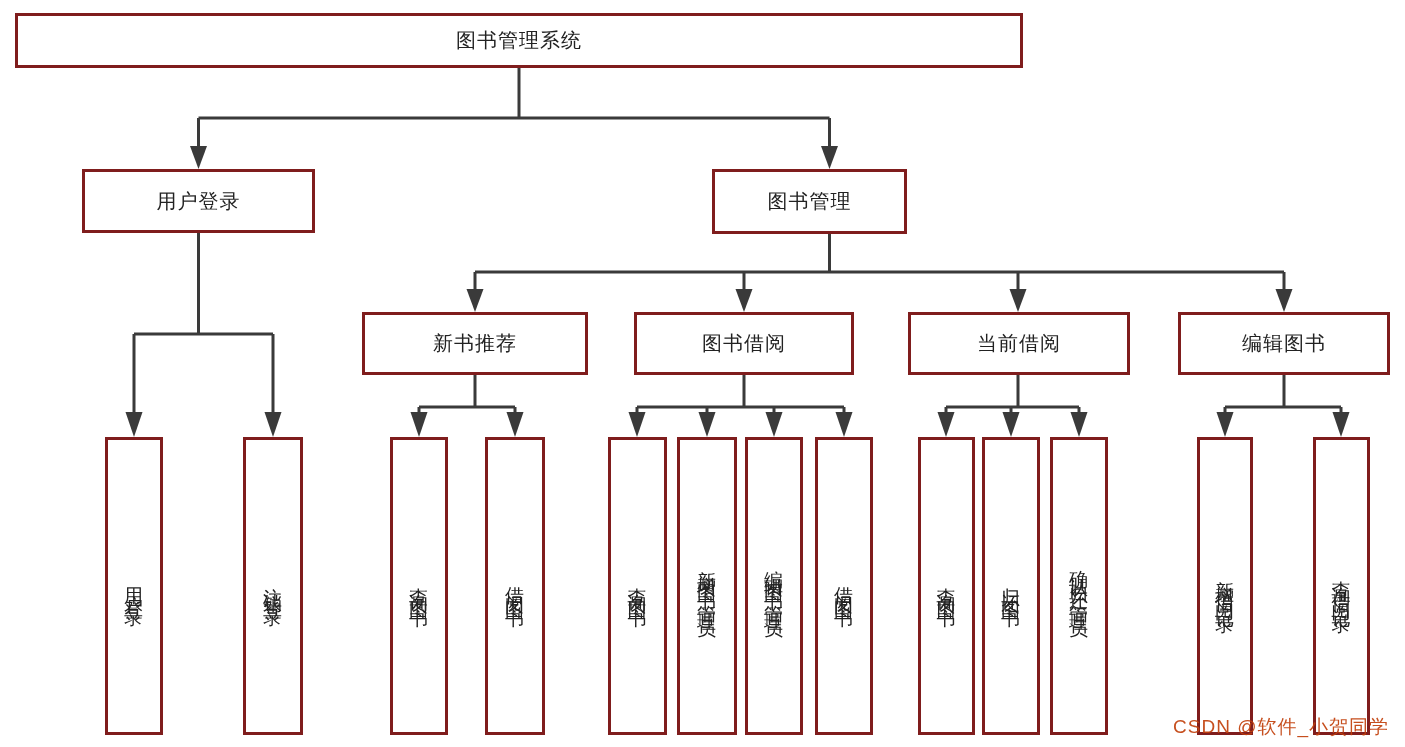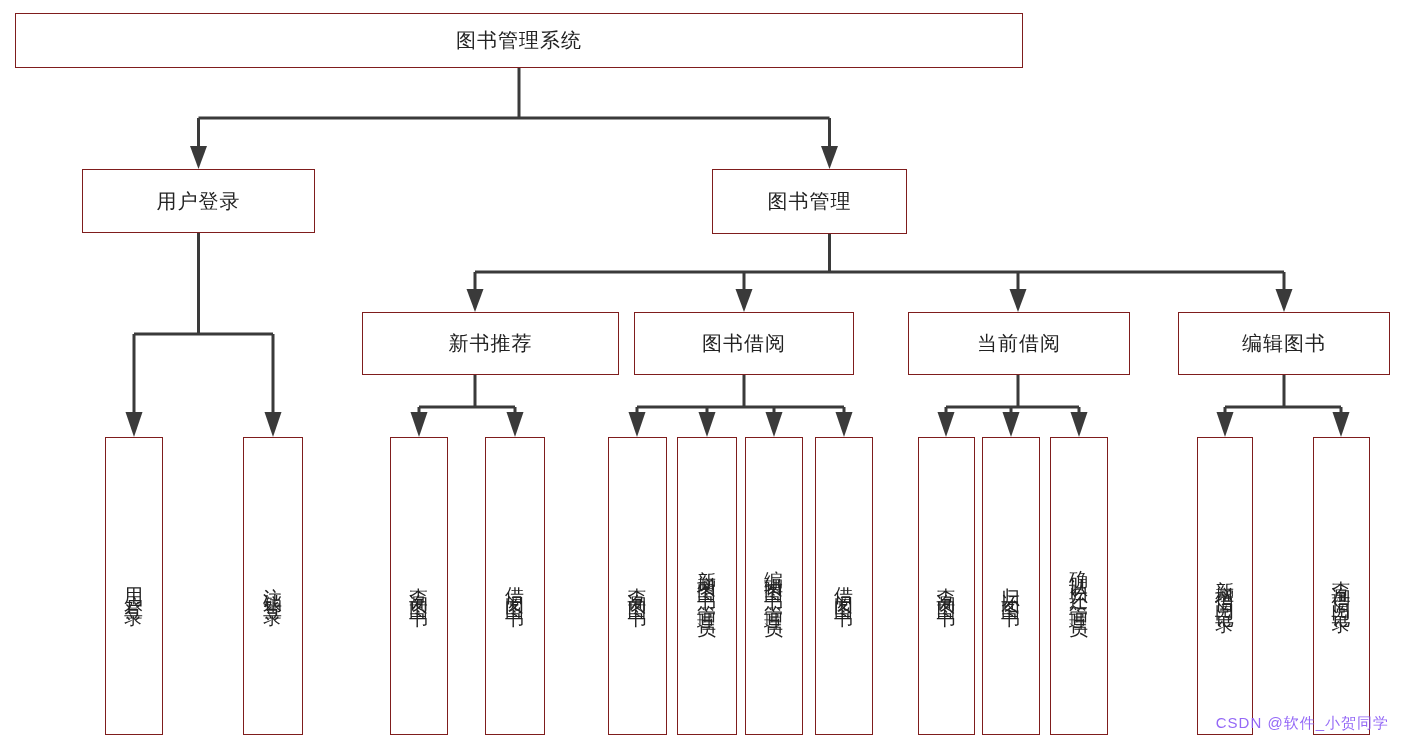--- a/index.html
+++ b/index.html
@@ -12,34 +12,34 @@
     width:1405px; height:747px;
     background:#ffffff;
     overflow:hidden;
   }
   #connector-svg {
     position:absolute; left:0; top:0; z-index:1;
   }
   .box {
     position:absolute;
     box-sizing:border-box;
-    border:1px solid #7f1d1d;
+    border:3px solid #7f1d1d;
     background:#ffffff;
     display:flex;
     align-items:center;
     justify-content:center;
     color:#222222;
     z-index:2;
   }
   .hbox { font-size:20px; letter-spacing:1px; }
   .root-box   { left:15px;  top:13px;  width:1008px; height:55px; }
   .l2-0 { left:82px;  top:169px; width:233px; height:64px; }
   .l2-1 { left:712px; top:169px; width:195px; height:65px; }
   .l3   { top:312px; height:63px; }
-  .l3-0 { left:362px;  width:257px; }
+  .l3-0 { left:362px;  width:226px; }
   .l3-1 { left:634px;  width:220px; }
   .l3-2 { left:908px;  width:222px; }
   .l3-3 { left:1178px; width:212px; }
   .leaf {
     top:437px; height:298px;
     writing-mode:vertical-rl;
     text-orientation:mixed;
     font-size:19px;
     letter-spacing:7px;
     line-height:1;
@@ -53,22 +53,22 @@
   .lf-6  { left:745px;  width:58px; }
   .lf-7  { left:815px;  width:58px; }
   .lf-8  { left:918px;  width:57px; }
   .lf-9  { left:982px;  width:58px; }
   .lf-10 { left:1050px; width:58px; }
   .lf-11 { left:1197px; width:56px; }
   .lf-12 { left:1313px; width:57px; }
   #watermark {
     position:absolute;
     right:16px; top:714px;
-    font-size:15px;
-    color:#8b5cf6;
+    font-size:19px;
+    color:#c2410c;
     opacity:0.92;
     letter-spacing:1px;
     z-index:10;
     white-space:nowrap;
   }
 </style>
 </head>
 <body>
 
 <div id="canvas">

